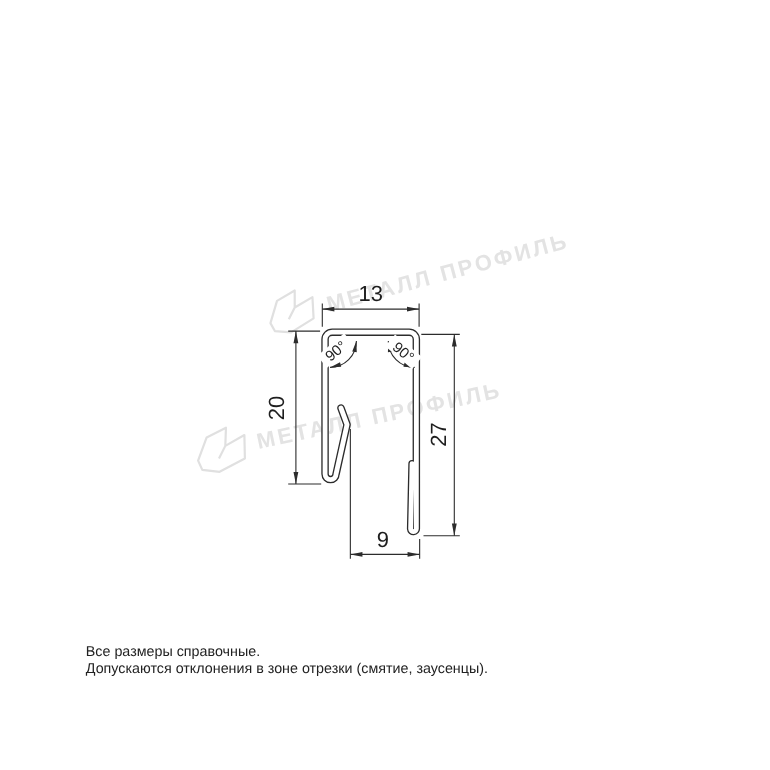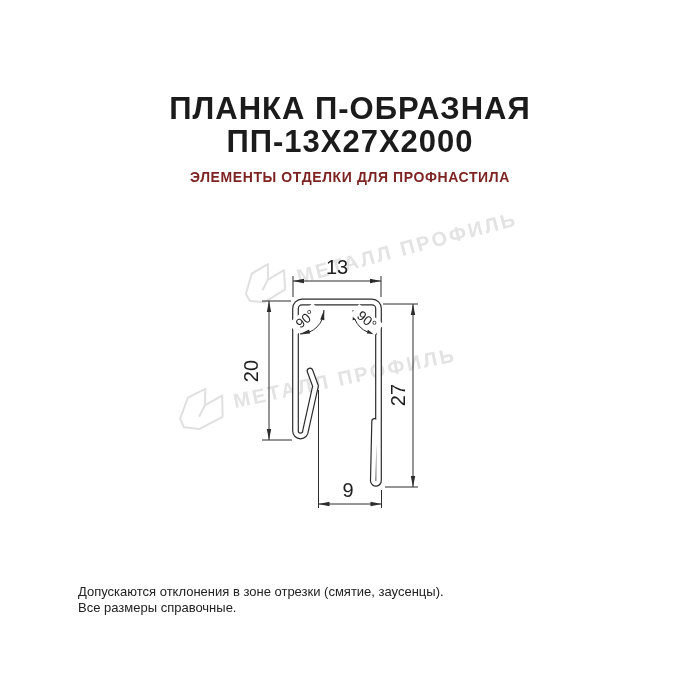--- a/index.html
+++ b/index.html
@@ -21,25 +21,20 @@
   svg text{font-family:"Liberation Sans", sans-serif;}
   .dim-label{font-size:20px;fill:#1e1e1e;}
   .angle-label{font-size:13.5px;fill:#1e1e1e;}
   .wm-text{font-size:20px;font-weight:700;fill:#e3e3e3;letter-spacing:2.5px;}
 </style>
 </head>
 <body>
 
 <div class="page">
 
-  <div class="title-block">
-    <div class="title-line">ПЛАНКА П-ОБРАЗНАЯ</div>
-    <div class="title-line">ПП-13Х27Х2000</div>
-    <div class="subtitle">ЭЛЕМЕНТЫ ОТДЕЛКИ ДЛЯ ПРОФНАСТИЛА</div>
-  </div>
 
   <svg width="700" height="700" viewBox="0 0 700 700" style="position:absolute;left:0;top:0;">
 
     <g transform="translate(246,302) rotate(-15)">
       <path d="M2,-8 L13,-26 L31,-31 L27,-16 L45,-21 L41,-2 L18,5 L4,0 Z M27,-16 L19,-7" fill="#ffffff" stroke="#e0e0e0" stroke-width="2" stroke-linejoin="round"></path>
       <text class="wm-text" x="56" y="-4">МЕТАЛЛ ПРОФИЛЬ</text>
     </g>
 
     <g transform="translate(180,428) rotate(-12)">
       <path d="M2,-9 L14,-28 L33,-33 L29,-17 L48,-23 L44,-2 L19,5 L4,0 Z M29,-17 L21,-7" fill="#ffffff" stroke="#e0e0e0" stroke-width="2" stroke-linejoin="round"></path>
@@ -102,17 +97,17 @@
       <polygon points="0,0 10,2.1 10,-2.1" fill="#2c2c2c" transform="translate(377,334) rotate(195)"></polygon>
       <polygon points="0,0 10,2.1 10,-2.1" fill="#2c2c2c" transform="translate(353,310) rotate(80)"></polygon>
       <g transform="translate(365,322) rotate(40)">
         <rect x="-16" y="-10" width="32" height="14" fill="#ffffff"></rect>
         <text class="angle-label" x="0" y="2" text-anchor="middle">90°</text>
       </g>
     </g>
   </svg>
 
   <div class="footer-block">
+    <div class="footer-line">Все размеры справочные.</div>
     <div class="footer-line">Допускаются отклонения в зоне отрезки (смятие, заусенцы).</div>
-    <div class="footer-line">Все размеры справочные.</div>
   </div>
 
 </div>
 
 </body></html>

